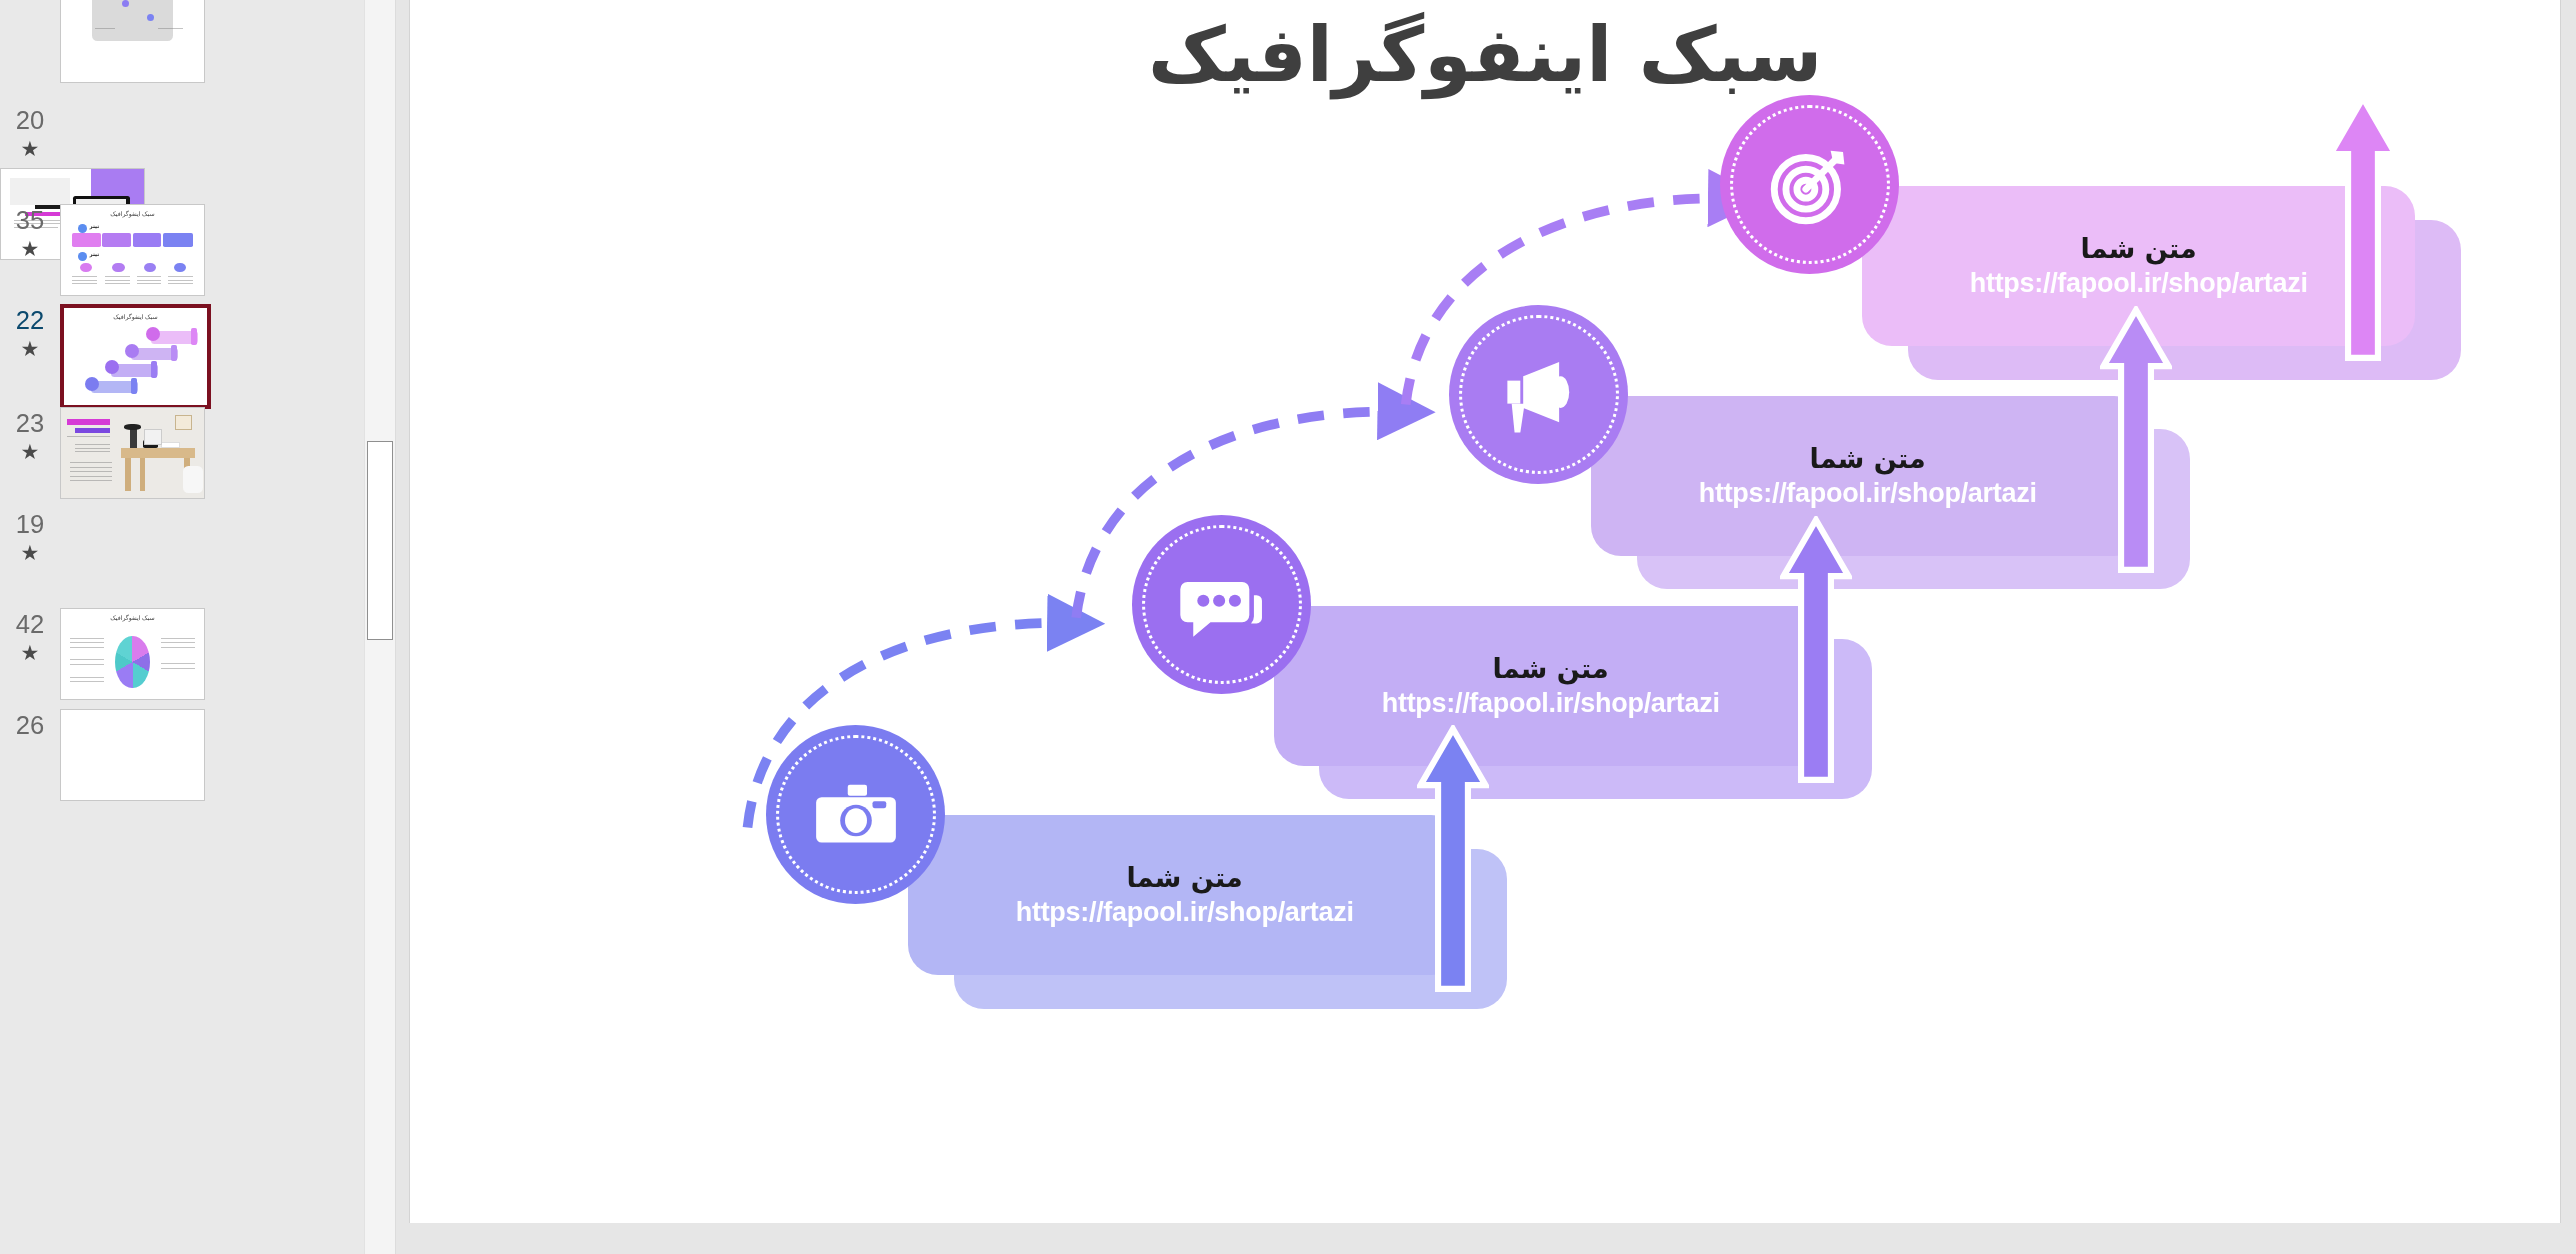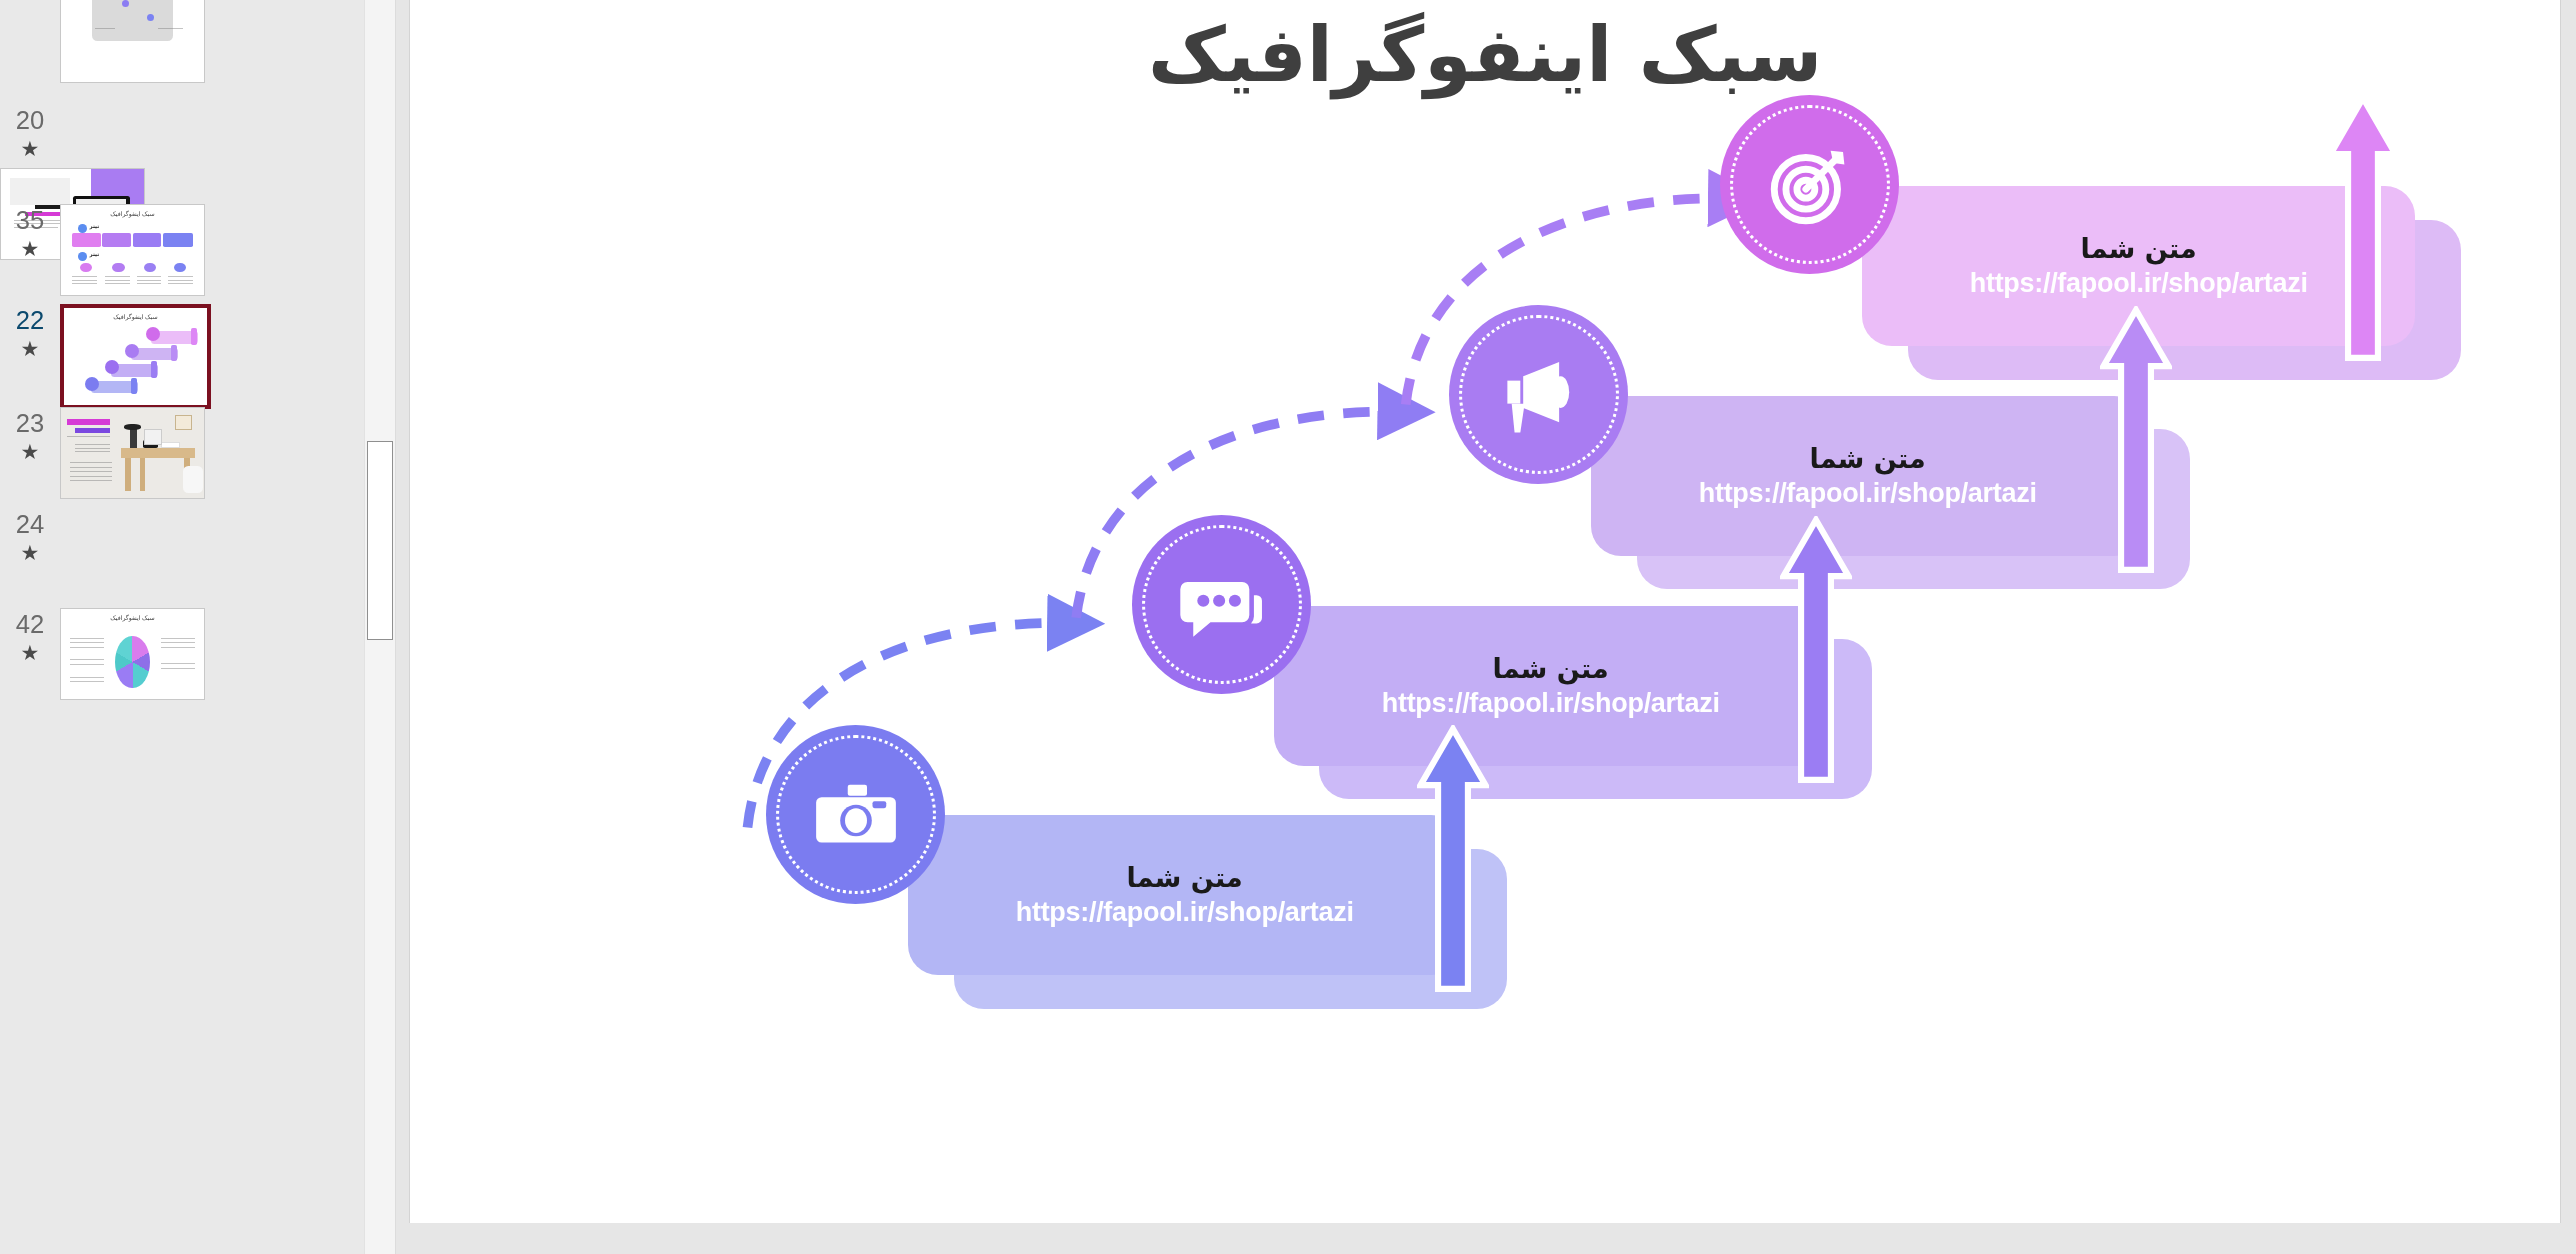--- a/index.html
+++ b/index.html
@@ -196,21 +196,21 @@
           <div class="mini-line" style="left:6%;top:65%;width:30%;"></div>
           <div class="mini-line" style="left:6%;top:70%;width:30%;"></div>
           <div class="mini-line" style="left:6%;top:75%;width:30%;"></div>
           <div class="mini-line" style="left:6%;top:80%;width:30%;"></div>
         </div>
       </div>
     </div>
 
     <div class="thumb-row" style="top:508px;">
       <div class="thumb-meta">
-        <span class="thumb-num">24</span>
+        <span class="thumb-num">19</span>
         <span class="thumb-star">★</span>
       </div>
     </div>
 
     <div class="thumb-row" style="top:608px;">
       <div class="thumb-meta">
         <span class="thumb-num">42</span>
         <span class="thumb-star">★</span>
       </div>
       <div class="thumb-frame" style="height:90px;">
@@ -227,20 +227,29 @@
           <div class="mini-line" style="left:6%;top:80%;width:24%;"></div>
           <div class="mini-line" style="left:70%;top:32%;width:24%;"></div>
           <div class="mini-line" style="left:70%;top:37%;width:24%;"></div>
           <div class="mini-line" style="left:70%;top:42%;width:24%;"></div>
           <div class="mini-line" style="left:70%;top:60%;width:24%;"></div>
           <div class="mini-line" style="left:70%;top:65%;width:24%;"></div>
         </div>
       </div>
     </div>
 
+    <div class="thumb-row" style="top:709px;">
+      <div class="thumb-meta">
+        <span class="thumb-num">26</span>
+        <span class="thumb-star"></span>
+      </div>
+      <div class="thumb-frame" style="height:90px;">
+        <div class="thumb-inner"></div>
+      </div>
+    </div>
 
   </div>
 
   <div id="thumb-scroll">
     <div id="thumb-scroll-thumb"></div>
   </div>
 
   <div id="slide-area">
     <div id="slide">
 

